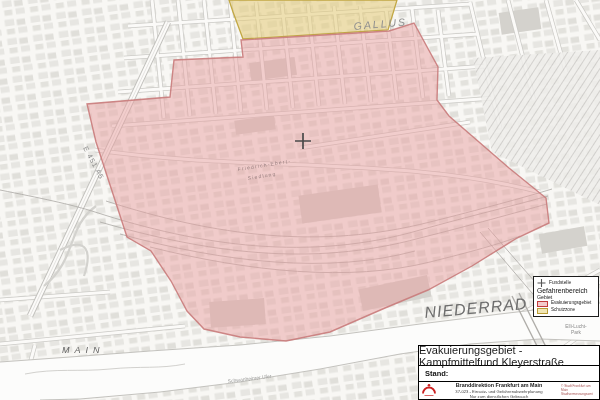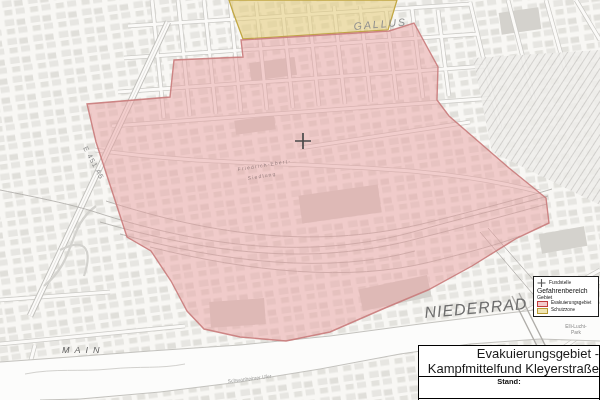--- a/index.html
+++ b/index.html
@@ -12,23 +12,23 @@
           padding:2px 3px;display:flex;flex-direction:column;justify-content:space-between;}
   .legend-row{display:flex;align-items:center;gap:3px;line-height:1;}
   .legend-fund{font-size:4.8px;color:#222;}
   .legend-title{font-size:6.8px;color:#111;line-height:1;}
   .legend-sub{font-size:5.2px;color:#222;line-height:1;}
   .swatch{width:9px;height:4.5px;border-width:0.8px;border-style:solid;flex:0 0 auto;}
   .legend-item-label{font-size:4.6px;color:#222;}
   
   .tb{left:418px;top:345px;width:182px;height:55px;background:transparent;padding:0;border:none;}
   .tb-box{box-sizing:border-box;border:1.2px solid #000;background:#fff;width:182px;}
-  .tb-title{height:32px;display:flex;align-items:center;justify-content:center;
-            font-size:13px;color:#1a1a1a;text-align:right;}
-  .tb-stand{height:23px;margin-top:-1.2px;display:flex;align-items:center;padding:0 6px;gap:6px;flex-direction:column;}
+  .tb-title{height:21px;display:flex;align-items:center;justify-content:center;
+            font-size:11px;color:#1a1a1a;text-align:left;}
+  .tb-stand{height:17px;margin-top:-1.2px;display:flex;align-items:center;padding:0 6px;gap:6px;}
   .tb-stand-label{font-size:7.5px;font-weight:bold;color:#111;}
   .tb-stand-value{font-size:11px;font-weight:bold;color:#111;letter-spacing:0.3px;}
   .tb-org{height:19.5px;margin-top:-1.2px;display:flex;align-items:center;padding:1px 2px;gap:2px;}
   .tb-org-center{flex:1;display:flex;flex-direction:column;align-items:center;line-height:1.25;}
   .org-name{font-size:5.4px;font-weight:bold;color:#222;}
   .org-dept{font-size:4.2px;color:#444;}
   .org-note{font-size:4.2px;color:#444;}
   .tb-copy{width:36px;display:flex;flex-direction:column;line-height:1.3;}
   .copy-line{font-size:3.2px;color:#a65050;}
 </style>

